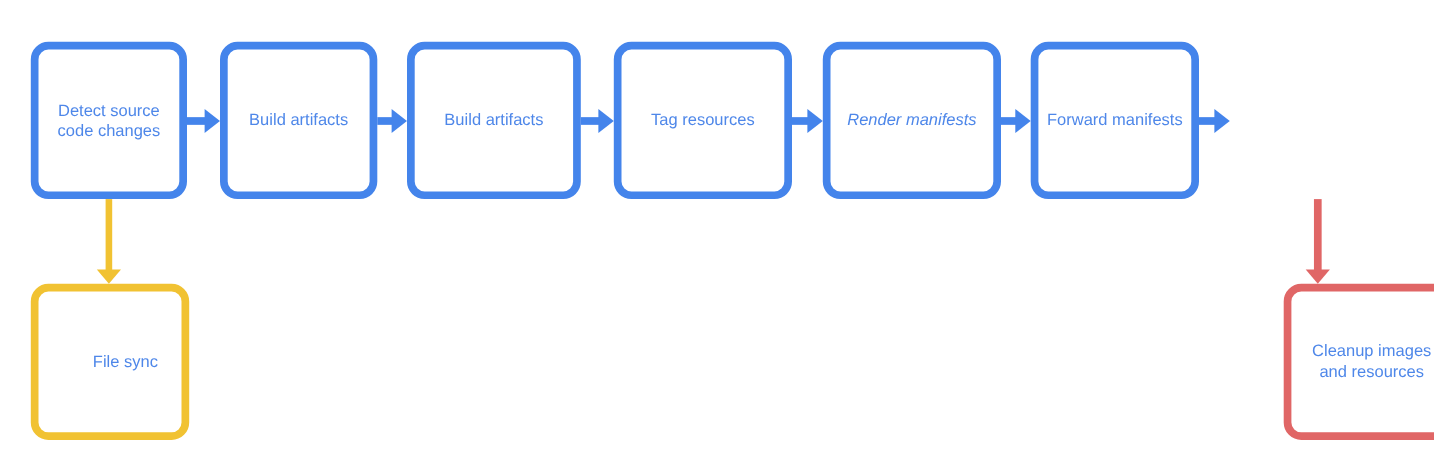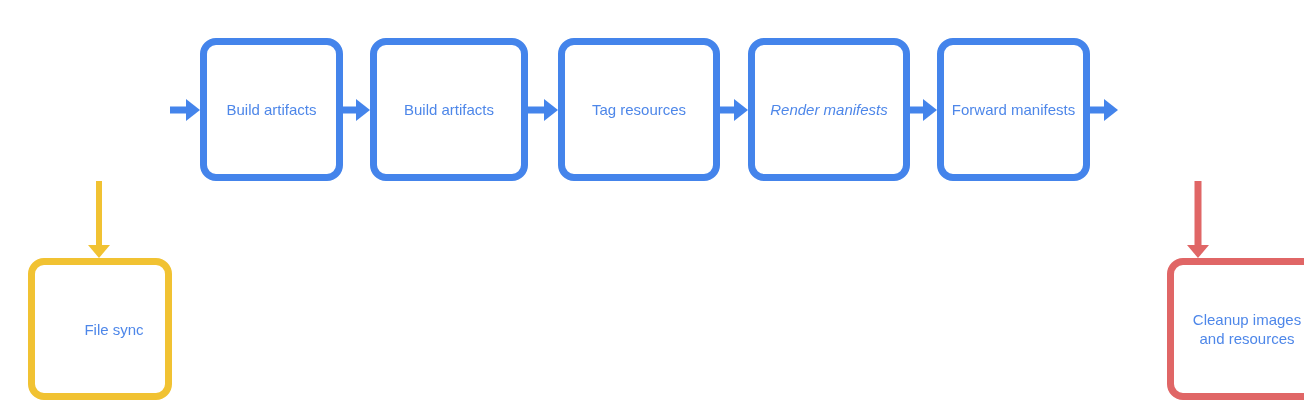--- a/index.html
+++ b/index.html
@@ -66,20 +66,24 @@
   .varrow.yellow .stem { background: var(--yellow); }
   .varrow.yellow .head { border-top-color: var(--yellow); }
   .varrow.red .stem { background: var(--red); width: 7px; }
   .varrow.red .head { border-top-color: var(--red); }
 </style>
 </head>
 <body>
 
 <div class="canvas">
 
+  <div class="node" style="left:28px;   width:142px;">
+    <span class="label">Detect source
+code changes</span>
+  </div>
   <div class="node" style="left:200px;  width:143px;">
     <span class="label">Build artifacts</span>
   </div>
   <div class="node" style="left:370px;  width:158px;">
     <span class="label">Build artifacts</span>
   </div>
   <div class="node" style="left:558px;  width:162px;">
     <span class="label">Tag resources</span>
   </div>
   <div class="node" style="left:748px;  width:162px;font-style:italic;">

